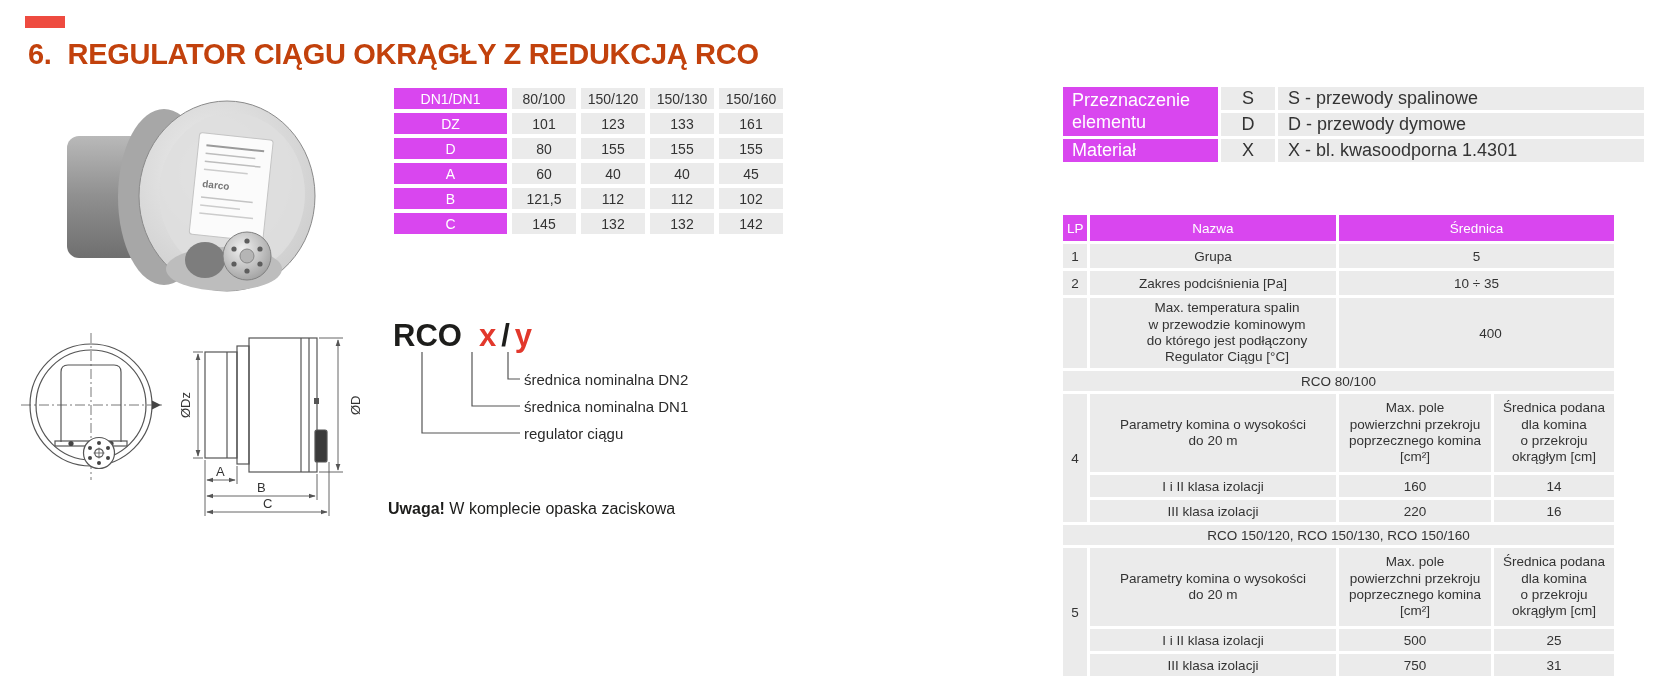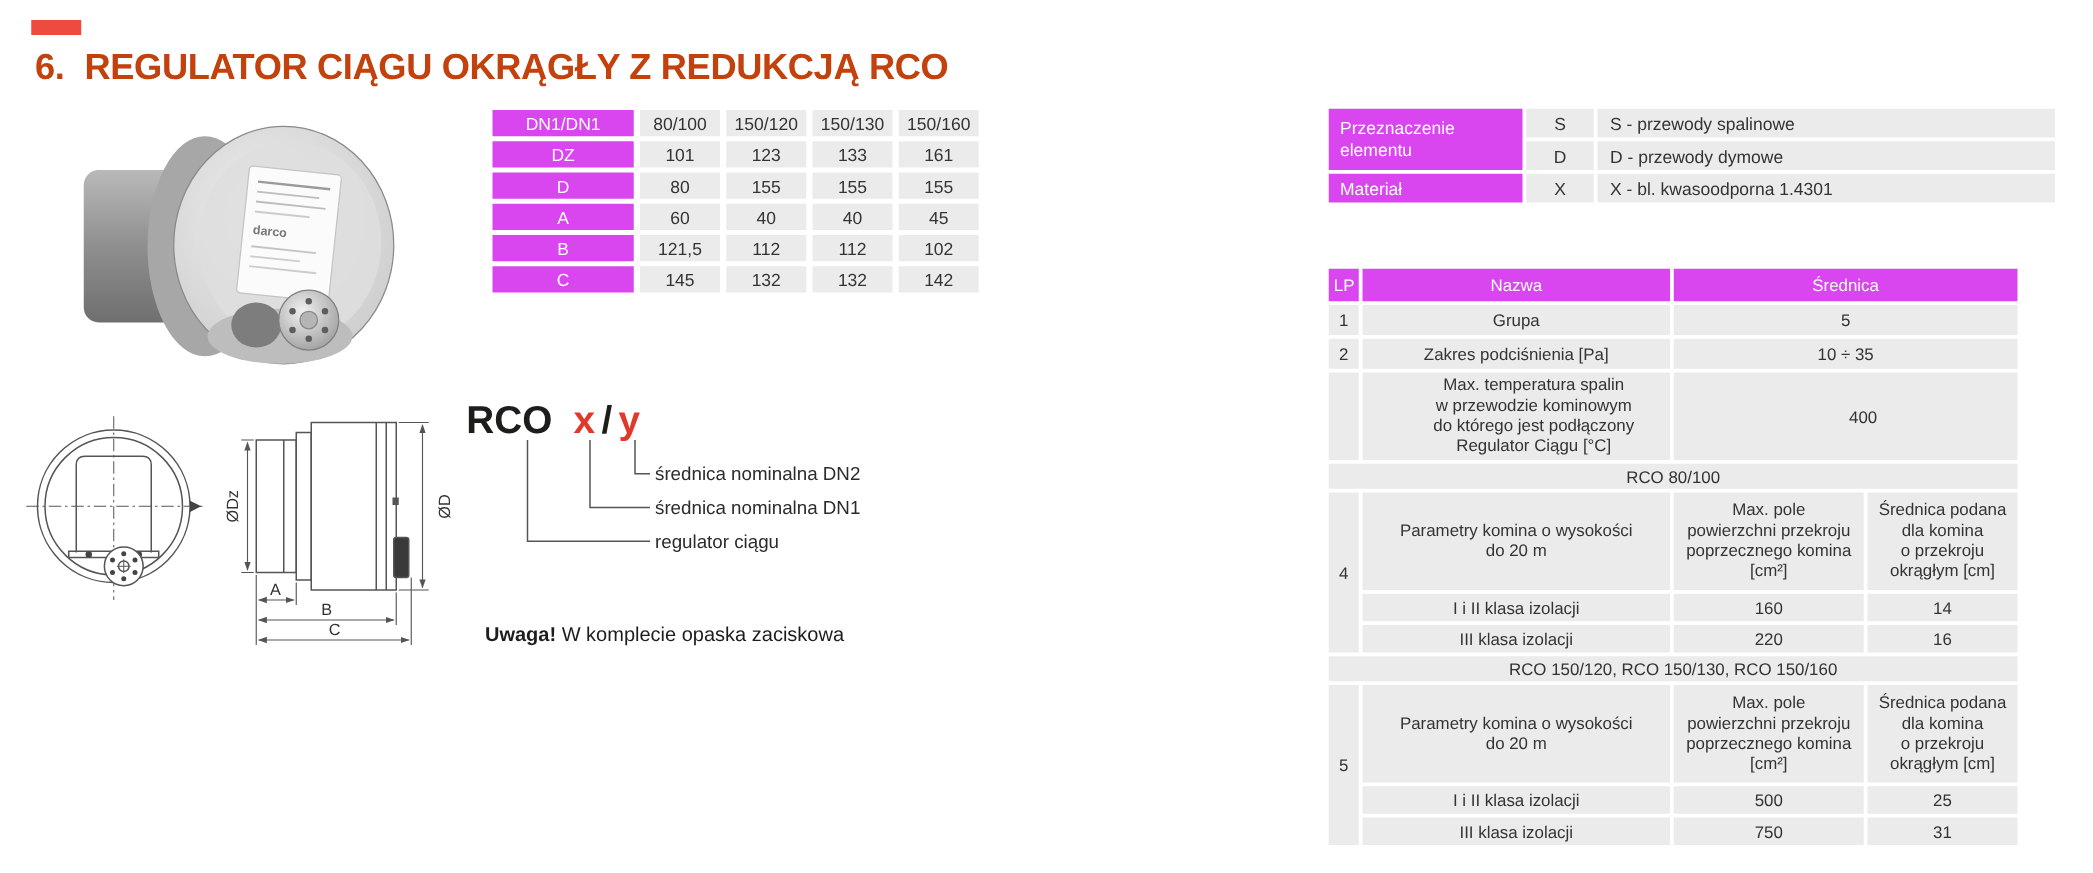--- a/index.html
+++ b/index.html
@@ -25,38 +25,38 @@
   
   .dim-table{left:389px;top:84px;}
   .dim-table table{border-spacing:5px 4px;width:359px;}
   .dim-table td{height:21px;text-align:center;font-size:14px;}
   .dim-table .dark{width:105px;}
   .dim-table .cell{width:56px;}
 
   
   .purpose-table{left:1060px;top:84px;}
   .purpose-table table{border-spacing:3px;width:552px;}
-  .purpose-table td{height:23px;font-size:14px;}
+  .purpose-table td{height:23px;font-size:18px;}
   .purpose-table .dark{width:142px;text-align:left;padding-left:9px;}
   .purpose-table .code{width:46px;text-align:center;}
   .purpose-table .desc{width:352px;text-align:left;padding-left:10px;}
 
   
   .spec-table{left:1060px;top:212px;}
   .spec-table table{border-spacing:3px;width:557px;}
   .spec-table td,.spec-table th{font-size:13.5px;text-align:center;}
   .spec-table th{height:26px;}
   .spec-table td{height:22px;}
   .spec-table .h24 td{height:24px;}
   .spec-table .tall td{height:70px;padding-left:32px;}
   .spec-table .subh td{height:78px;}
   .spec-table .sect td{height:20px;}
 
   
-  .designation-title{left:373px;top:318px;font-size:31px;font-weight:bold;color:#1d1d1b;display:flex;align-items:baseline;justify-content:flex-end;}
+  .designation-title{left:393px;top:318px;font-size:31px;font-weight:bold;color:#1d1d1b;display:flex;align-items:baseline;justify-content:flex-end;}
   .designation-title .rx{color:#e2382c;margin-left:17px;}
   .designation-title .sl{color:#1d1d1b;margin:0 5px;}
   .designation-title .ry{color:#e2382c;}
   .desig-label{left:524px;font-size:15px;color:#2b2b2b;white-space:nowrap;}
 
   
   .note{left:388px;top:500px;font-size:16px;color:#1d1d1b;}
   .note b{font-weight:bold;}
 
   svg text{font-family:"Liberation Sans",sans-serif;}

